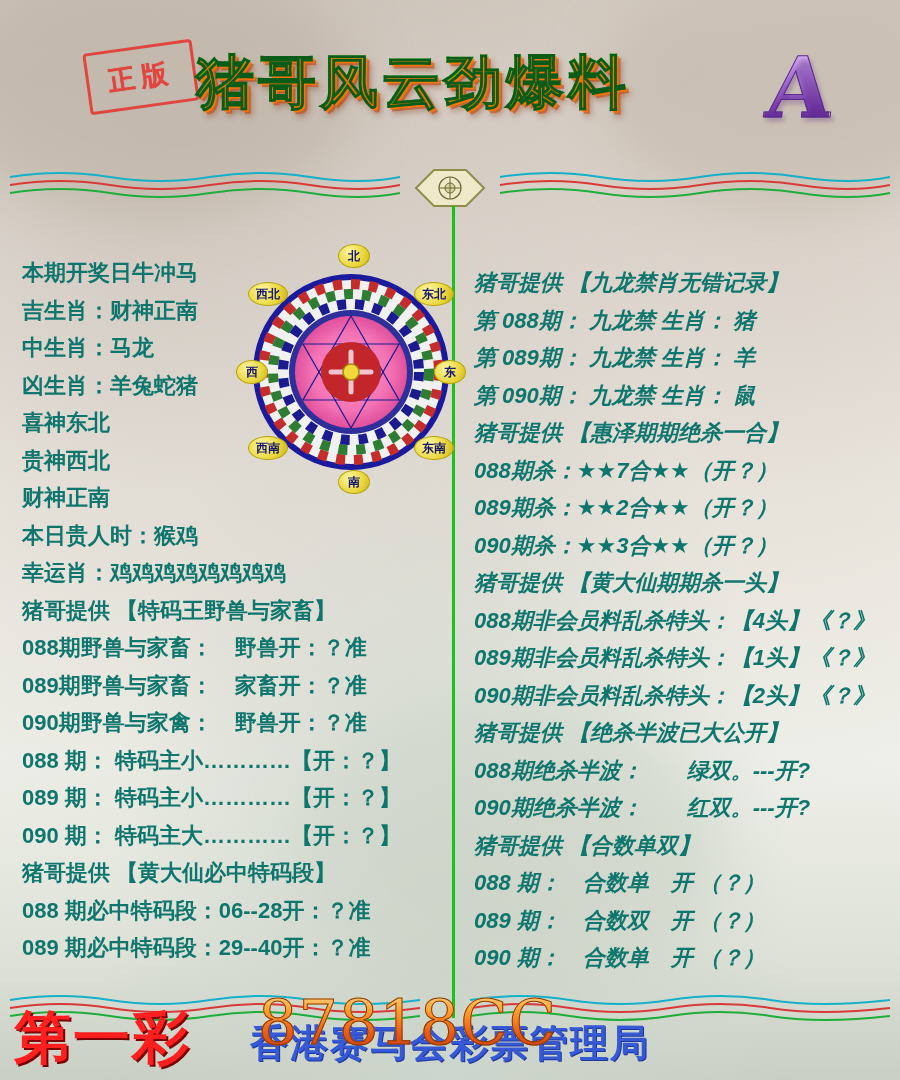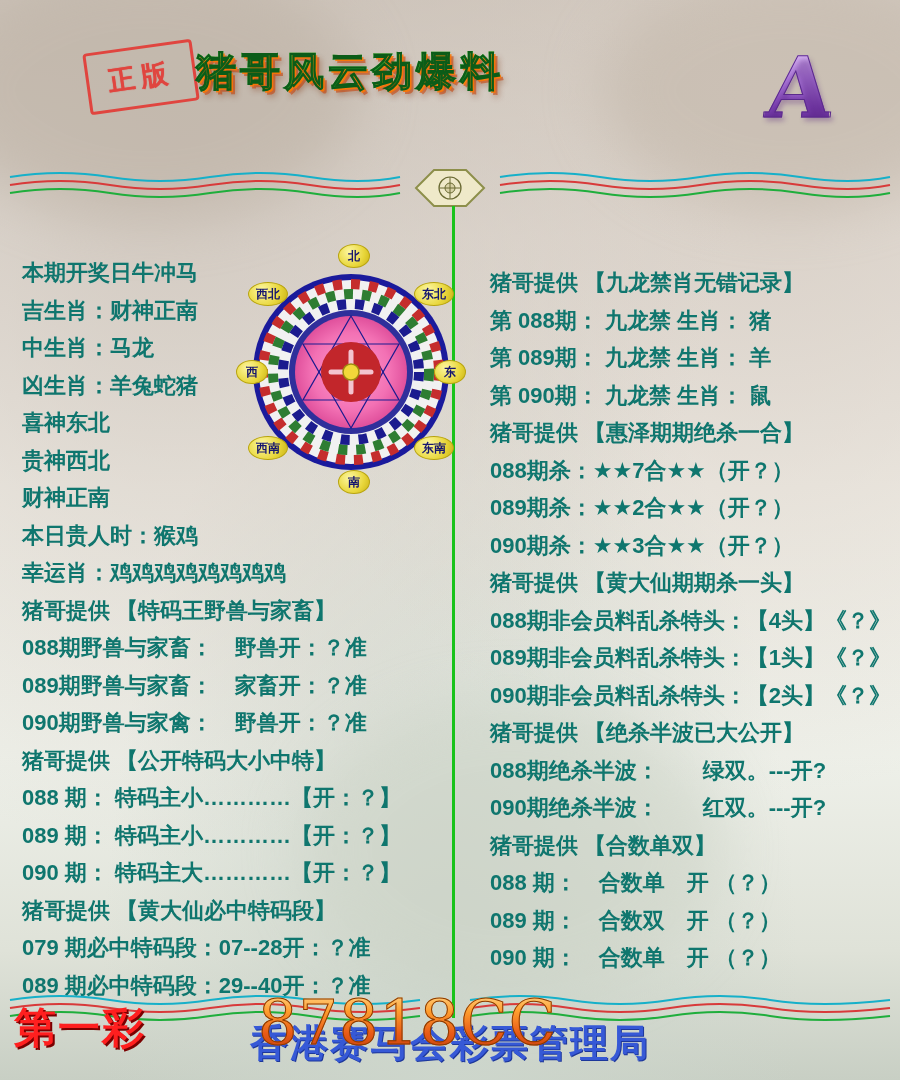--- a/index.html
+++ b/index.html
@@ -23,21 +23,21 @@
     position:absolute;left:86px;top:46px;width:104px;height:56px;
     border:3px solid #e0453f;border-radius:4px;
     transform:rotate(-8deg);
     display:flex;align-items:center;justify-content:center;
     color:#e0453f;font-size:27px;font-weight:bold;letter-spacing:6px;
     text-shadow:0 0 1px #e0453f;
     font-family:"DejaVu Sans",sans-serif;
   }
   .title{
     position:absolute;left:196px;top:44px;
-    font-size:40px;font-weight:bold;letter-spacing:4px;
+    font-size:58px;font-weight:bold;letter-spacing:4px;
     font-family:"DejaVu Sans",sans-serif;
     background:linear-gradient(180deg,#a9ff4f 0%,#2bd43a 38%,#18a82c 60%,#0e7a22 100%);
     -webkit-background-clip:text;background-clip:text;color:transparent;
     text-shadow:
       2px 2px 0 rgba(255,120,0,.85),
       4px 4px 0 rgba(200,60,0,.55),
       5px 6px 6px rgba(120,40,0,.45);
     -webkit-text-stroke:1px #0b5c18;
   }
   .letterA{
@@ -59,38 +59,38 @@
   .compass-top{
     position:absolute;left:414px;top:168px;width:72px;height:40px;
   }
 
   
   .vline{position:absolute;left:452px;top:206px;width:3px;height:812px;background:#19c31b;}
 
   
   .col{position:absolute;font-size:22px;color:#0f766e;font-weight:bold;line-height:1;}
   .col-left{left:22px;top:262px;width:420px;}
-  .col-right{left:490px;top:272px;width:398px;}
+  .col-right{left:474px;top:272px;width:398px;font-style:italic;}
   .row{margin-bottom:15.5px;white-space:nowrap;}
   .row.head{letter-spacing:0px;}
 
   
   .wheel{position:absolute;left:238px;top:252px;width:226px;height:240px;}
   .oval{
     position:absolute;width:30px;height:22px;border-radius:50%;
     background:radial-gradient(circle at 35% 32%,#fdf7a0,#e8d63a 60%,#c9b113);
     display:flex;align-items:center;justify-content:center;
     font-size:12px;font-weight:bold;color:#15156e;
     border:1px solid #b8a40f;
   }
 
   
   .foot-red{
     position:absolute;left:14px;top:1000px;
-    font-size:42px;font-weight:bold;color:#ff1f1f;
+    font-size:57px;font-weight:bold;color:#ff1f1f;
     font-family:"DejaVu Sans",sans-serif;
     text-shadow:2px 2px 0 #7a0000;
     letter-spacing:2px;
     text-align:center;
   }
   .foot-num{
     position:absolute;left:258px;top:986px;
     font-size:62px;font-weight:normal;font-family:"DejaVu Serif",serif;
     background:linear-gradient(180deg,#ffe9a6 0%,#ff9d2e 35%,#e85a16 65%,#b83a08 100%);
     -webkit-background-clip:text;background-clip:text;color:transparent;
@@ -192,26 +192,25 @@
   <div class="row">凶生肖：羊兔蛇猪</div>
   <div class="row">喜神东北</div>
   <div class="row">贵神西北</div>
   <div class="row">财神正南</div>
   <div class="row">本日贵人时：猴鸡</div>
   <div class="row">幸运肖：鸡鸡鸡鸡鸡鸡鸡鸡</div>
   <div class="row head">猪哥提供 【特码王野兽与家畜】</div>
   <div class="row">088期野兽与家畜：　野兽开：？准</div>
   <div class="row">089期野兽与家畜：　家畜开：？准</div>
   <div class="row">090期野兽与家禽：　野兽开：？准</div>
-  <div class="row head">猪哥提供 【公开特码大小中特】</div>
   <div class="row">088 期： 特码主小…………【开：？】</div>
   <div class="row">089 期： 特码主小…………【开：？】</div>
   <div class="row">090 期： 特码主大…………【开：？】</div>
   <div class="row head">猪哥提供 【黄大仙必中特码段】</div>
-  <div class="row">079 期必中特码段：07--28开：？准</div>
+  <div class="row">088 期必中特码段：06--28开：？准</div>
   <div class="row">089 期必中特码段：29--40开：？准</div>
 </div>
 
 <div class="col col-right">
   <div class="row head">猪哥提供 【九龙禁肖无错记录】</div>
   <div class="row">第 088期： 九龙禁 生肖： 猪</div>
   <div class="row">第 089期： 九龙禁 生肖： 羊</div>
   <div class="row">第 090期： 九龙禁 生肖： 鼠</div>
   <div class="row head">猪哥提供 【惠泽期期绝杀一合】</div>
   <div class="row">088期杀：★★7合★★（开？）</div>

